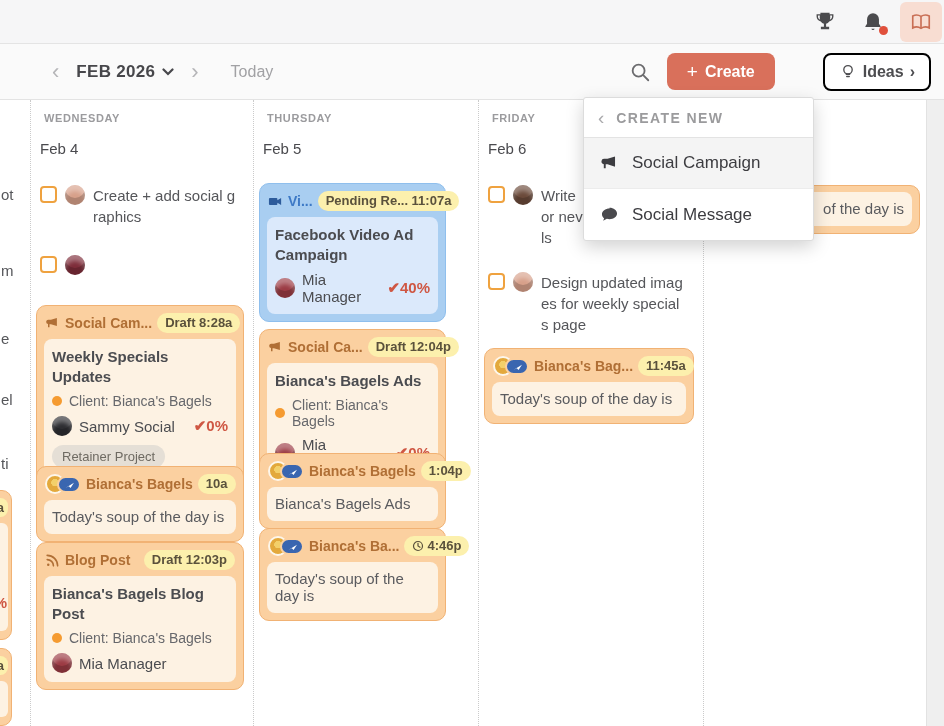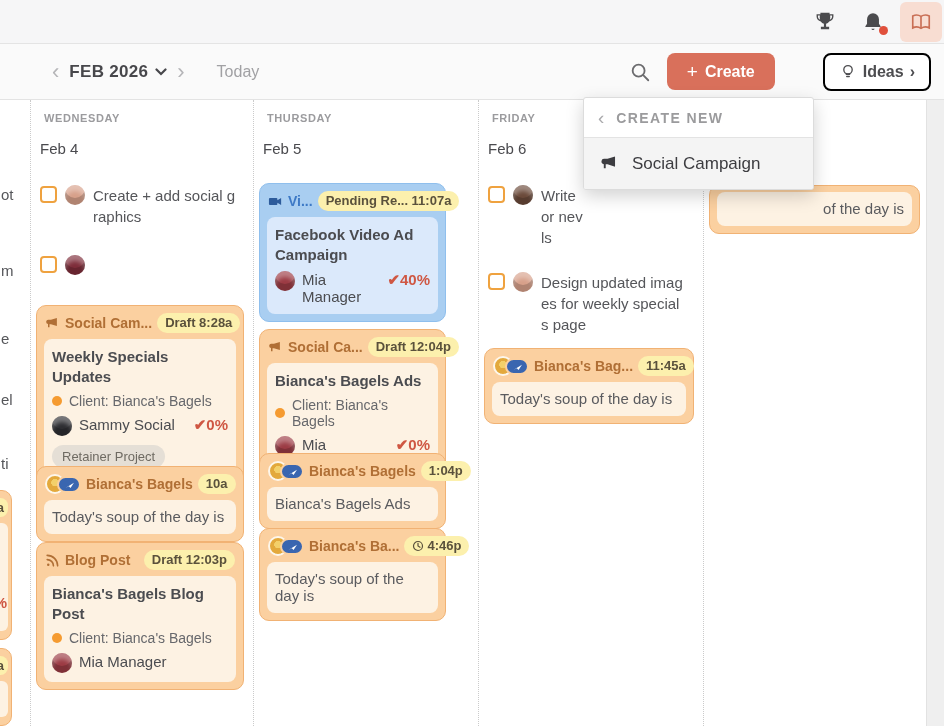--- a/index.html
+++ b/index.html
@@ -12,21 +12,21 @@
   .topbar-icons { display:flex; align-items:center; gap:6px; padding-right:2px; }
   .tb-btn { position:relative; width:42px; height:40px; display:flex; align-items:center; justify-content:center; border-radius:6px; cursor:pointer; }
   .tb-btn svg { width:22px; height:22px; }
   .tb-btn.active { background:#f8ddd2; }
   .alert-dot { position:absolute; right:6px; bottom:7px; width:9px; height:9px; border-radius:50%; background:#e0503c; }
 
   
   .navbar { position:absolute; top:44px; left:0; right:0; height:56px; background:#fafafa; border-bottom:1px solid #e3e3e3; display:flex; align-items:center; }
   .nav-left { display:flex; align-items:center; margin-left:42px; }
   .chev-btn { font-size:22px; color:#b5b5b8; padding:0 10px; cursor:pointer; line-height:1; }
-  .month-btn { display:flex; align-items:center; gap:7px; margin:0 0; cursor:pointer; }
+  .month-btn { display:flex; align-items:center; gap:7px; margin:0 7px; cursor:pointer; }
   .month-label { font-size:17px; font-weight:bold; color:#47474b; letter-spacing:.3px; }
   .caret-down { width:12px; height:8px; }
   .today-label { margin-left:22px; font-size:16px; color:#a1a1a4; cursor:pointer; }
   .nav-right { margin-left:auto; display:flex; align-items:center; gap:12px; margin-right:13px; }
   .search-btn { width:30px; height:30px; display:flex; align-items:center; justify-content:center; cursor:pointer; }
   .create-btn { background:#d9705b; color:#fff; font-weight:bold; font-size:16px; border:none; border-radius:8px; padding:9px 20px; cursor:pointer; display:flex; align-items:center; gap:7px; font-family:"Liberation Sans",sans-serif; }
   .create-plus { font-size:19px; font-weight:normal; line-height:1; }
   .ideas-btn { background:#fff; border:2px solid #000000; border-radius:8px; padding:8px 14px; display:flex; align-items:center; gap:6px; font-size:16px; font-weight:bold; color:#4d4d50; cursor:pointer; font-family:"Liberation Sans",sans-serif;margin-left:36px; }
   .ideas-chev { color:#4d4d50; font-size:16px; font-weight:bold; }
 
@@ -54,21 +54,21 @@
   .blue .kind { color:#3d79c6; }
   .kind-icon { display:flex; align-items:center; }
   .kind-icon svg { width:15px; height:15px; }
   .badge { margin-left:auto; background:#fcf0ad; border-radius:10px; padding:2px 8px 3px; font-size:13px; font-weight:bold; color:#5a513c; white-space:nowrap; display:flex; align-items:center; gap:3px; }
   .badge svg { width:12px; height:12px; }
   .card-body { background:#fdf2e3; border-radius:8px; padding:8px 8px 9px; }
   .blue .card-body { background:#dbe9fb; }
   .card-title { font-size:15px; font-weight:bold; color:#4b4c50; line-height:20px; margin-bottom:6px; }
   .client-row { display:flex; align-items:center; gap:7px; font-size:14px; color:#67686c; margin-bottom:7px; }
   .client-dot { width:10px; height:10px; border-radius:50%; flex:0 0 auto; }
-  .assignee-row { display:flex; gap:7px; font-size:15px; color:#4b4c50; }
+  .assignee-row { display:flex; align-items:center; gap:7px; font-size:15px; color:#4b4c50; }
   .pct { margin-left:auto; color:#cf5743; font-weight:bold; font-size:15px; }
   .tag-pill { display:inline-block; margin-top:9px; background:#e5dfd6; color:#6e6a62; border-radius:12px; padding:4px 10px; font-size:13px; }
   .msg-text { font-size:15px; color:#5a5b5f; }
   .card.align-right .card-head { justify-content:flex-end; }
   .card.align-right .badge { margin-left:0; }
   .card.align-right .msg-text { text-align:right; }
 
   
   .avatar-pair { display:flex; align-items:center; flex:0 0 auto; }
   .bagel-ava { width:20px; height:20px; border-radius:50%; background:radial-gradient(circle at 50% 42%, #f3d06a 0 30%, #e3a93c 31% 75%, #f7e7b0 76%); border:2px solid #fdf6ea; }
@@ -375,15 +375,21 @@
     <div class="menu-title-row">
       <span class="menu-back">‹</span>
       <span class="menu-title">CREATE NEW</span>
     </div>
     <div class="menu-item hl">
       <svg viewBox="0 0 24 24" fill="#3c3c40">
           <path d="M19 3v13l-9.5-3H7.2v5H4.8v-5.2A3.4 3.4 0 0 1 5.8 6H9.5L19 3z"></path>
         </svg>
       <span>Social Campaign</span>
     </div>
+    <div class="menu-item">
+      <svg viewBox="0 0 24 24" fill="#4a4a4e">
+          <path d="M12 3.5c5.2 0 9.5 3.1 9.5 7.2s-4.3 7.2-9.5 7.2c-1.2 0-2.3-.2-3.3-.5L4 20l1.2-3.2c-1.7-1.3-2.7-3.1-2.7-5.1c0-4.1 4.3-7.2 9.5-7.2z"></path>
+        </svg>
+      <span>Social Message</span>
+    </div>
   </div>
 
 </div>
 
 </body></html>

